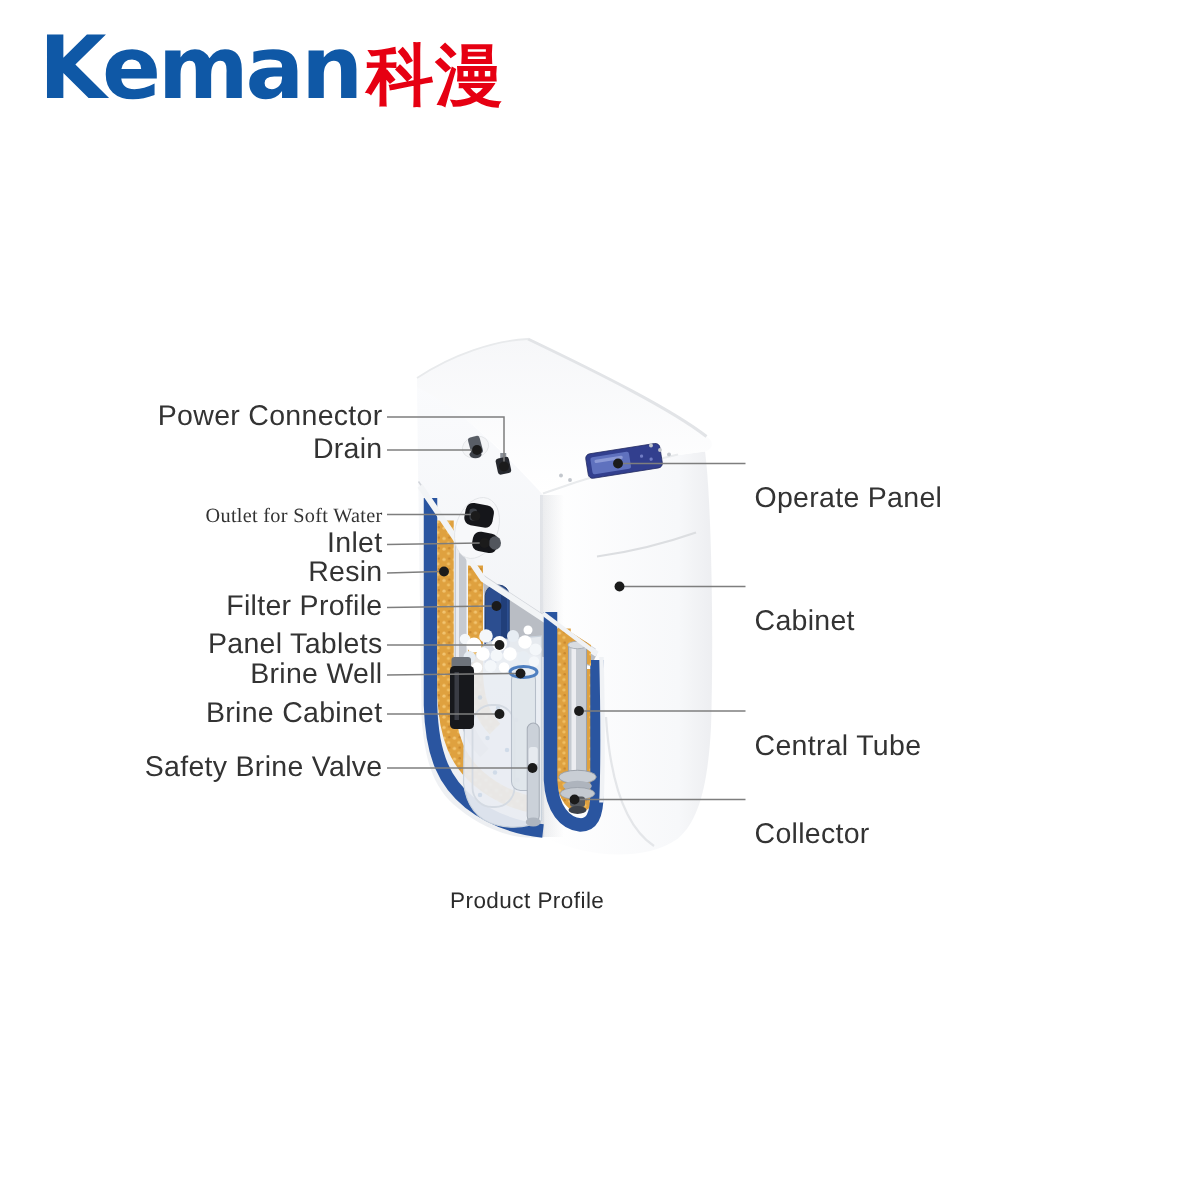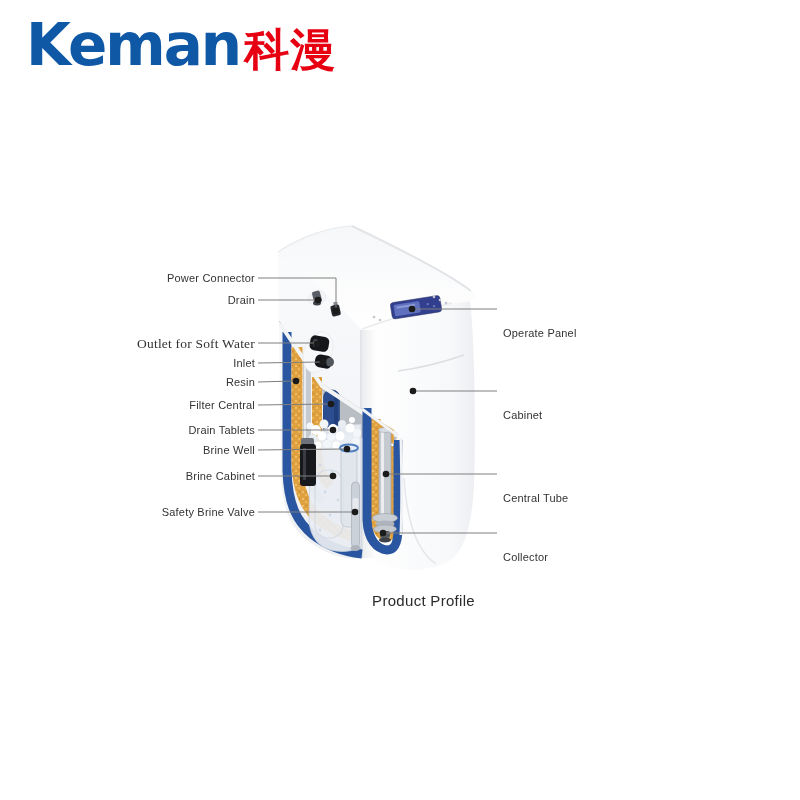--- a/index.html
+++ b/index.html
@@ -4,26 +4,26 @@
 <style>
   html,body{margin:0;padding:0;background:#ffffff;}
   #stage{position:relative;width:800px;height:800px;background:#ffffff;overflow:hidden;
          font-family:"Liberation Sans",sans-serif;}
   #art{position:absolute;left:0;top:0;width:800px;height:800px;}
   .logo{position:absolute;left:26px;top:16px;display:flex;align-items:flex-end;}
   .logo-latin{font-family:"DejaVu Sans",sans-serif;font-weight:bold;font-size:58px;line-height:1;
               color:#0F58A6;letter-spacing:-2px;}
   .logo-cjk{font-family:"DejaVu Sans",sans-serif;font-weight:bold;font-size:45px;line-height:1;
             color:#E60012;margin:0 0 2px 4px;letter-spacing:1px;}
-  .lbl{position:absolute;font-size:11px;line-height:18px;color:#333333;letter-spacing:.2px;
+  .lbl{position:absolute;font-size:19px;line-height:18px;color:#333333;letter-spacing:.2px;
        white-space:nowrap;}
   .lbl-l{right:545px;text-align:right;}
   .lbl-r{left:503px;text-align:left;margin-top:24px;}
   .lbl.sm{font-size:13.5px;font-family:Liberation Serif, serif;}
-  .caption{position:absolute;left:300px;top:592px;width:175px;text-align:right;
+  .caption{position:absolute;left:300px;top:592px;width:175px;text-align:left;
            font-size:15px;color:#2b2b2b;letter-spacing:.3px;}
 </style>
 </head>
 <body>
 
 <div id="stage">
 
   <div class="logo">
     <span class="logo-latin">Keman</span>
     <span class="logo-cjk">科漫</span>
@@ -225,22 +225,22 @@
       <circle cx="386" cy="474" r="3.3"></circle>
       <circle cx="383" cy="533" r="3.3"></circle>
     </g>
   </svg>
 
   <div class="lbl lbl-l" style="top:269px">Power Connector</div>
   <div class="lbl lbl-l" style="top:291px">Drain</div>
   <div class="lbl lbl-l sm" style="top:335px">Outlet for Soft Water</div>
   <div class="lbl lbl-l" style="top:354px">Inlet</div>
   <div class="lbl lbl-l" style="top:373px">Resin</div>
-  <div class="lbl lbl-l" style="top:396px">Filter Central</div>
-  <div class="lbl lbl-l" style="top:421px">Drain Tablets</div>
+  <div class="lbl lbl-l" style="top:396px">Filter Profile</div>
+  <div class="lbl lbl-l" style="top:421px">Panel Tablets</div>
   <div class="lbl lbl-l" style="top:441px">Brine Well</div>
   <div class="lbl lbl-l" style="top:467px">Brine Cabinet</div>
   <div class="lbl lbl-l" style="top:503px">Safety Brine Valve</div>
 
   <div class="lbl lbl-r" style="top:300px">Operate Panel</div>
   <div class="lbl lbl-r" style="top:382px">Cabinet</div>
   <div class="lbl lbl-r" style="top:465px">Central Tube</div>
   <div class="lbl lbl-r" style="top:524px">Collector</div>
 
   <div class="caption">Product Profile</div>

